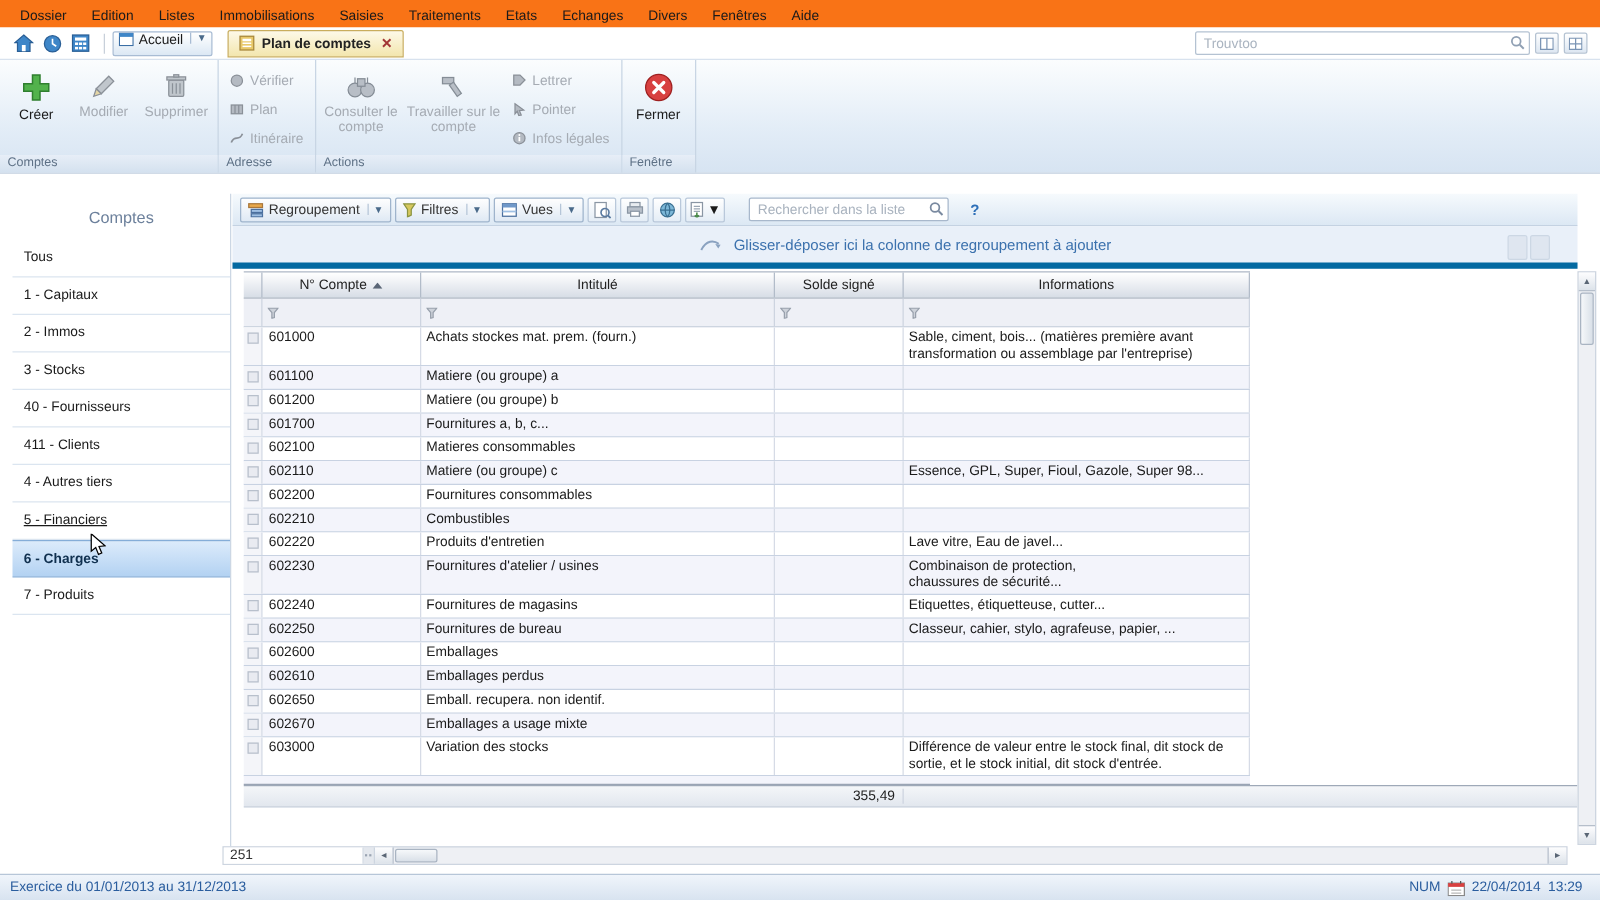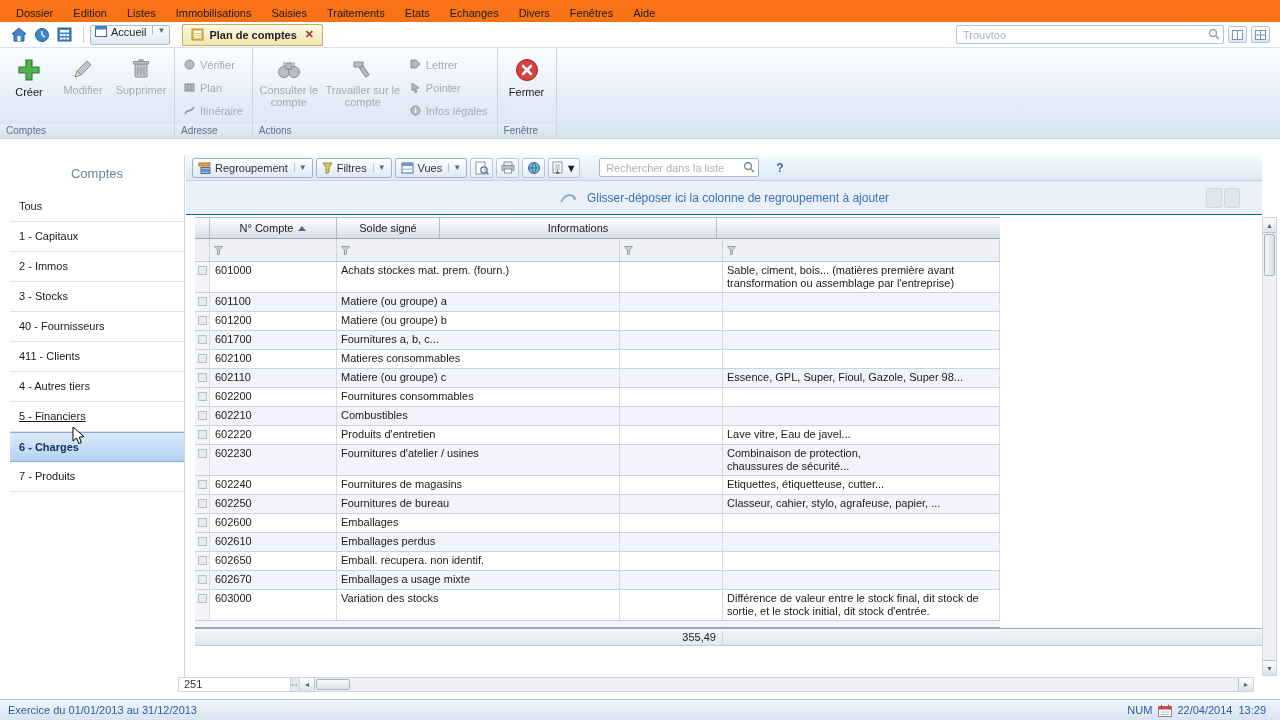--- a/index.html
+++ b/index.html
@@ -51,21 +51,21 @@
   .main{position:absolute;left:186px;top:155px;width:1076px;height:522px;background:#fff}
   .list-toolbar{height:26px;display:flex;align-items:center;gap:3px;padding:0 6px;background:linear-gradient(#f6fafd,#dce8f4);border-bottom:1px solid #c4d2e2}
   .tb-btn{display:flex;align-items:center;gap:4px;height:20px;padding:0 5px;border:1px solid #9fb4cc;border-radius:2px;background:linear-gradient(#fefefe,#dfe9f4);color:#333;white-space:nowrap}
   .tb-btn .dd{border-left:1px solid #b5c5d8;margin-left:2px;padding-left:4px;font-size:8px;color:#4a6a8a}
   .tb-icon{width:23px;height:20px;display:flex;align-items:center;justify-content:center;border:1px solid #b9c8da;border-radius:2px;background:linear-gradient(#ffffff,#e4edf6)}
   .tb-icon.dd-btn{width:32px;gap:3px}
   .list-search{position:relative;width:160px;height:19px;margin-left:16px}
   .list-search input{width:100%;height:100%;border:1px solid #a8b8cc;border-radius:2px;padding:0 20px 0 6px;color:#556}
   .list-search input::placeholder{color:#a8b2be;opacity:1}
   .help{color:#2d6fb8;font-weight:bold;margin-left:14px;font-size:12px}
-  .group-bar{height:34px;background:#e9f0f9;display:flex;align-items:center;justify-content:center;gap:8px;color:#3b71ad;font-size:12px;border-bottom:1px solid #0369a1}
+  .group-bar{height:34px;background:#e9f0f9;display:flex;align-items:center;justify-content:center;gap:8px;color:#3b71ad;font-size:12px;border-bottom:5px solid #0369a1}
   .float-widget{position:absolute;right:22px;top:33px;display:flex;gap:2px;opacity:.38}
   .float-widget div{width:16px;height:20px;background:#cfd8e4;border:1px solid #9fb0c4;border-radius:2px}
 
   
   .grid{position:absolute;left:9px;top:62px;width:1067px;display:flex;flex-direction:column;align-items:flex-start}
   .w805{width:805px}
   .w-sel{width:15px;flex:none}
   .w-compte{width:127px;flex:none}
   .w-int{width:283px;flex:none}
   .w-solde{width:103px;flex:none}
@@ -398,20 +398,23 @@
 
   <div class="grid">
     <div class="thead w805">
       <div class="th w-sel"></div>
       <div class="th w-compte">
         <span>N° Compte</span>
         <svg class="sort" width="8" height="5">
             <path d="M4 0 L8 5 H0 Z" fill="#5a6676"></path>
           </svg>
       </div>
+      <div class="th w-int">
+          <span>Intitulé</span>
+        </div>
       <div class="th w-solde">
           <span>Solde signé</span>
         </div>
       <div class="th w-info">
           <span>Informations</span>
         </div>
     </div>
 
     <div class="tfilter w805">
       <div class="w-sel"></div>

